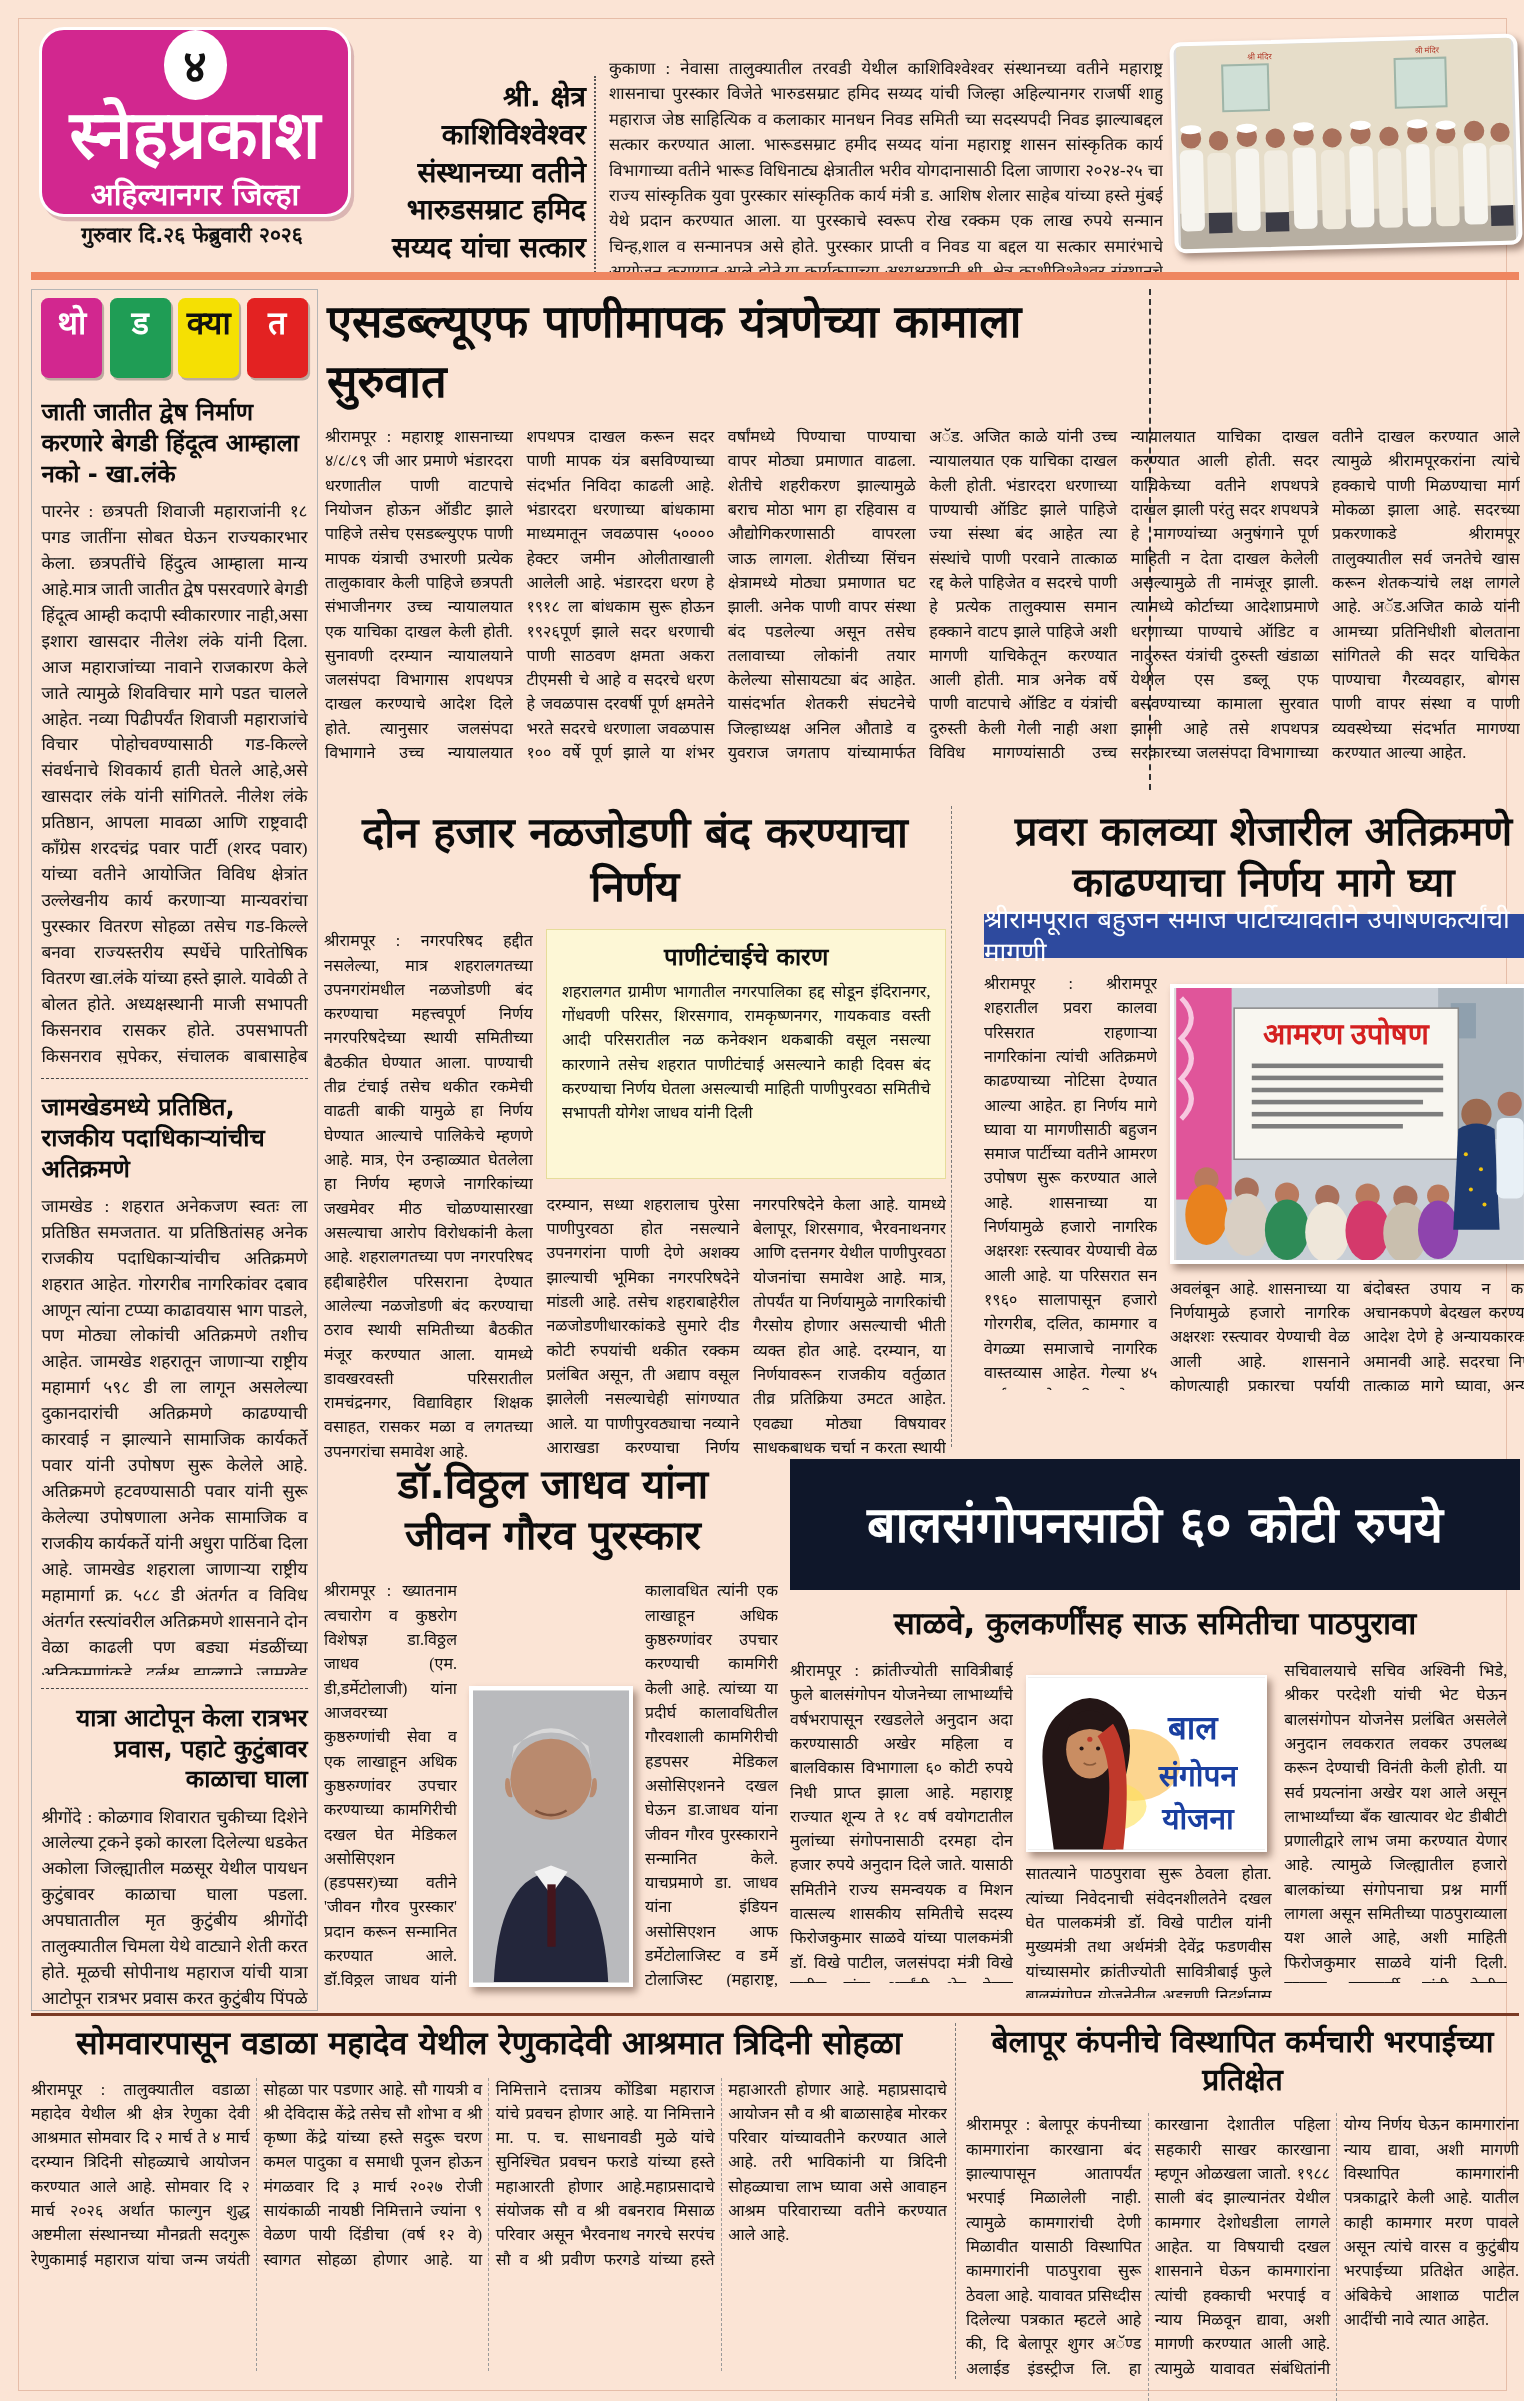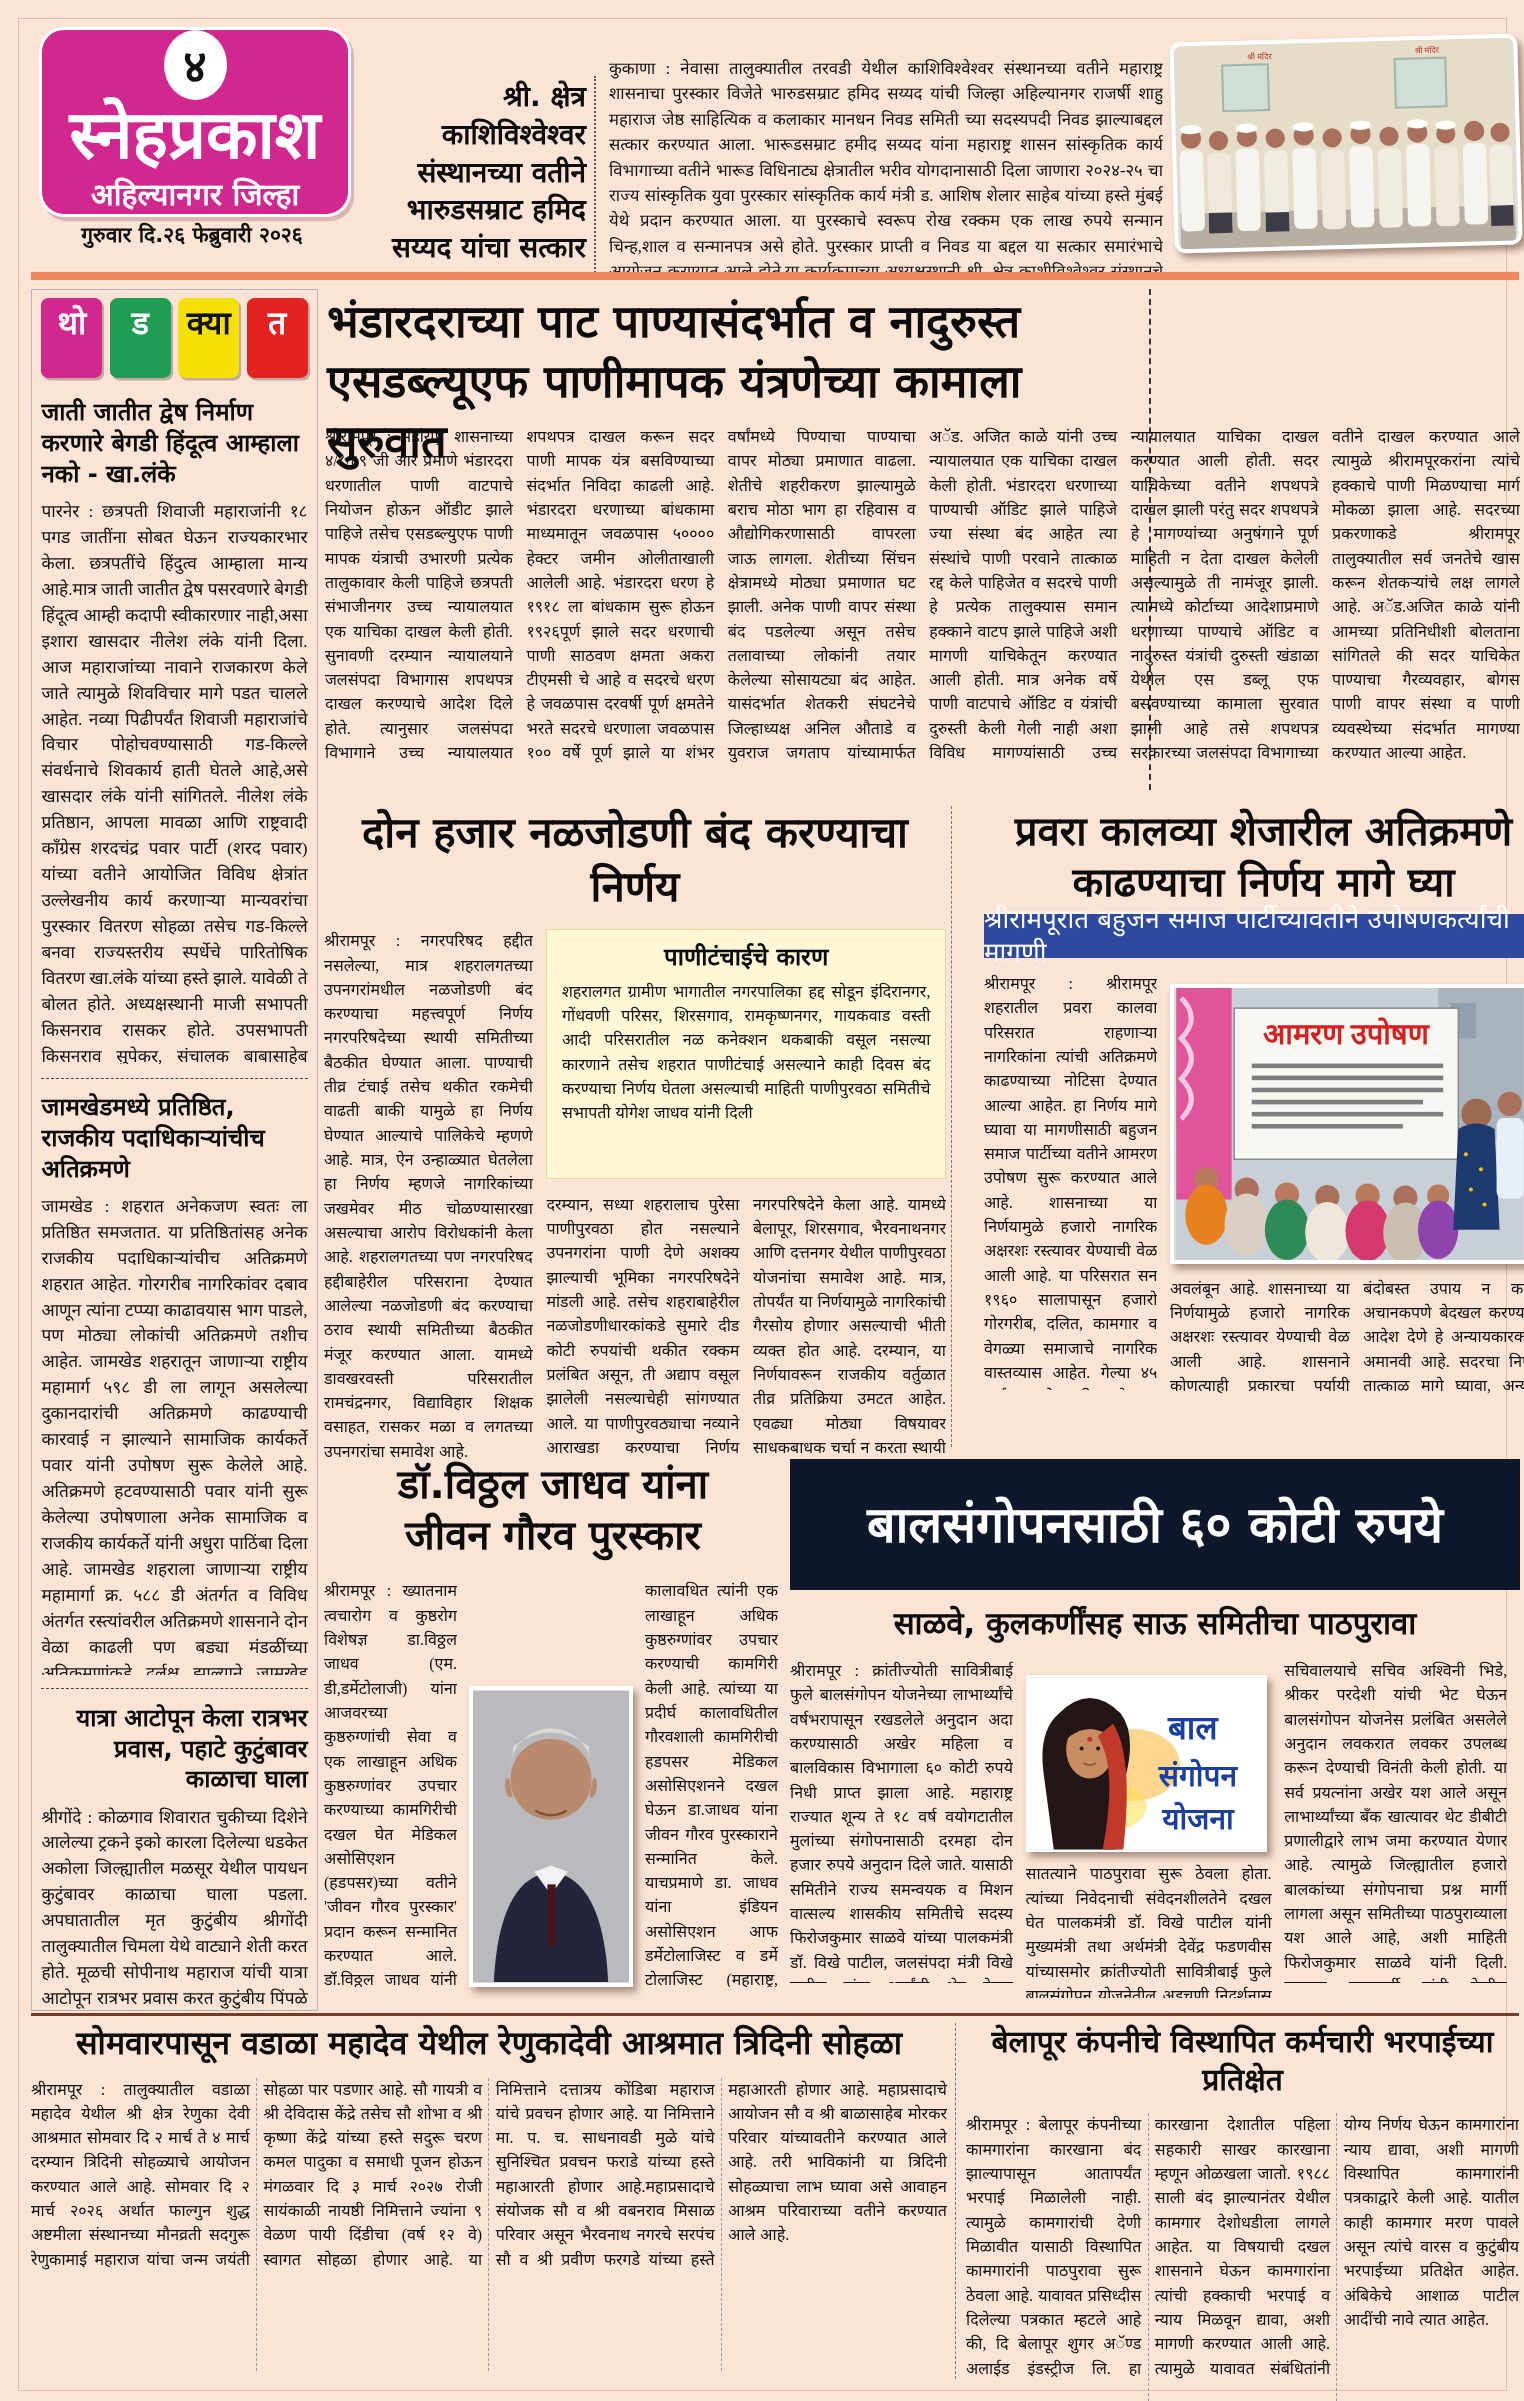--- a/index.html
+++ b/index.html
@@ -114,21 +114,20 @@
     <div class="rail-txt" style="height:565px;overflow:hidden;">पारनेर : छत्रपती शिवाजी महाराजांनी १८ पगड जातींना सोबत घेऊन राज्यकारभार केला. छत्रपतींचे हिंदुत्व आम्हाला मान्य आहे.मात्र जाती जातीत द्वेष पसरवणारे बेगडी हिंदूत्व आम्ही कदापी स्वीकारणार नाही,असा इशारा खासदार नीलेश लंके यांनी दिला. आज महाराजांच्या नावाने राजकारण केले जाते त्यामुळे शिवविचार मागे पडत चालले आहेत. नव्या पिढीपर्यंत शिवाजी महाराजांचे विचार पोहोचवण्यासाठी गड-किल्ले संवर्धनाचे शिवकार्य हाती घेतले आहे,असे खासदार लंके यांनी सांगितले. नीलेश लंके प्रतिष्ठान, आपला मावळा आणि राष्ट्रवादी काँग्रेस शरदचंद्र पवार पार्टी (शरद पवार) यांच्या वतीने आयोजित विविध क्षेत्रांत उल्लेखनीय कार्य करणाऱ्या मान्यवरांचा पुरस्कार वितरण सोहळा तसेच गड-किल्ले बनवा राज्यस्तरीय स्पर्धेचे पारितोषिक वितरण खा.लंके यांच्या हस्ते झाले. यावेळी ते बोलत होते. अध्यक्षस्थानी माजी सभापती किसनराव रासकर होते. उपसभापती किसनराव सुपेकर, संचालक बाबासाहेब तर.रा. या.औटी,अशोक कटारिया, माल्ती रेपाळे, शकुंतला लंके, नारसेथक योगीराज गाडे, योगेश थोरात, तुकाराम वाखारे, डॉ. आबासाहेब खोडदे, अर्जुन भालेकर, राहुल झावरे आदी उपस्थित होते.</div>
     <div class="dashh" style="margin:13.6px 0;"></div>
     <div class="hl" style="font-size:24px;margin:5.2px 0 9.4px;">जामखेडमध्ये प्रतिष्ठित, राजकीय पदाधिकाऱ्यांचीच अतिक्रमणे</div>
     <div class="rail-txt" style="height:481px;overflow:hidden;">जामखेड : शहरात अनेकजण स्वतः ला प्रतिष्ठित समजतात. या प्रतिष्ठितांसह अनेक राजकीय पदाधिकाऱ्यांचीच अतिक्रमणे शहरात आहेत. गोरगरीब नागरिकांवर दबाव आणून त्यांना टप्प्या काढावयास भाग पाडले, पण मोठ्या लोकांची अतिक्रमणे तशीच आहेत. जामखेड शहरातून जाणाऱ्या राष्ट्रीय महामार्ग ५९८ डी ला लागून असलेल्या दुकानदारांची अतिक्रमणे काढण्याची कारवाई न झाल्याने सामाजिक कार्यकर्ते पवार यांनी उपोषण सुरू केलेले आहे. अतिक्रमणे हटवण्यासाठी पवार यांनी सुरू केलेल्या उपोषणाला अनेक सामाजिक व राजकीय कार्यकर्ते यांनी अधुरा पाठिंबा दिला आहे. जामखेड शहराला जाणाऱ्या राष्ट्रीय महामार्गा क्र. ५८८ डी अंतर्गत व विविध अंतर्गत रस्त्यांवरील अतिक्रमणे शासनाने दोन वेळा काढली पण बड्या मंडळींच्या अतिक्रमणांकडे दुर्लक्ष झाल्याने जामखेड तहसील कार्यालयासमोर सामाजिक कार्यकर्ते पवार यांनी आमरण उपोषण सुरू केले.</div>
     <div class="dashh" style="margin:13.6px 0;"></div>
     <div class="hl" style="font-size:24px;margin:5.2px 0 9.4px;text-align:right;">यात्रा आटोपून केला रात्रभर प्रवास, पहाटे कुटुंबावर काळाचा घाला</div>
     <div class="rail-txt" style="height:293px;overflow:hidden;">श्रीगोंदे : कोळगाव शिवारात चुकीच्या दिशेने आलेल्या ट्रकने इको कारला दिलेल्या धडकेत अकोला जिल्ह्यातील मळसूर येथील पायधन कुटुंबावर काळाचा घाला पडला. अपघातातील मृत कुटुंबीय श्रीगोंदी तालुक्यातील चिमला येथे वाट्याने शेती करत होते. मूळची सोपीनाथ महाराज यांची यात्रा आटोपून रात्रभर प्रवास करत कुटुंबीय पिंपळे दिशेने निघाले आणि गावात पोहोचण्याआधीच पहाटे कुटुंबावर काळाचा घाला पडला. यात पत्नी द्रौपदा, मुलगा भैरव यांच्यासह प्रवास करणारे चिमाजी व अनिल कोकाटे यांचा अपघातात मृत्यू झाला.</div>
   </div>
 
   <div class="abs hl" style="left:327px;top:292px;width:813px;font-size:45px;line-height:1.33;">
-    <div>भंडारदराच्या पाट पाण्यासंदर्भात व नादुरुस्त</div>
     <div>एसडब्ल्यूएफ पाणीमापक यंत्रणेच्या कामाला सुरुवात</div>
   </div>
   <div class="abs dashv" style="left:1149px;top:289px;height:501px;"></div>
   <div class="abs body-txt cols" style="left:325px;top:425px;width:1195px;height:369px;column-count:6;overflow:hidden;">श्रीरामपूर : महाराष्ट्र शासनाच्या ४/८/८९ जी आर प्रमाणे भंडारदरा धरणातील पाणी वाटपाचे नियोजन होऊन ऑडीट झाले पाहिजे तसेच एसडब्ल्युएफ पाणी मापक यंत्राची उभारणी प्रत्येक तालुकावार केली पाहिजे छत्रपती संभाजीनगर उच्च न्यायालयात एक याचिका दाखल केली होती. सुनावणी दरम्यान न्यायालयाने जलसंपदा विभागास शपथपत्र दाखल करण्याचे आदेश दिले होते. त्यानुसार जलसंपदा विभागाने उच्च न्यायालयात शपथपत्र दाखल करून सदर पाणी मापक यंत्र बसविण्याच्या संदर्भात निविदा काढली आहे. भंडारदरा धरणाच्या बांधकामा माध्यमातून जवळपास ५०००० हेक्टर जमीन ओलीताखाली आलेली आहे. भंडारदरा धरण हे १९१८ ला बांधकाम सुरू होऊन १९२६पूर्ण झाले सदर धरणाची पाणी साठवण क्षमता अकरा टीएमसी चे आहे व सदरचे धरण हे जवळपास दरवर्षी पूर्ण क्षमतेने भरते सदरचे धरणाला जवळपास १०० वर्षे पूर्ण झाले या शंभर वर्षांमध्ये पिण्याचा पाण्याचा वापर मोठ्या प्रमाणात वाढला. शेतीचे शहरीकरण झाल्यामुळे बराच मोठा भाग हा रहिवास व औद्योगिकरणासाठी वापरला जाऊ लागला. शेतीच्या सिंचन क्षेत्रामध्ये मोठ्या प्रमाणात घट झाली. अनेक पाणी वापर संस्था बंद पडलेल्या असून तसेच तलावाच्या लोकांनी तयार केलेल्या सोसायट्या बंद आहेत. यासंदर्भात शेतकरी संघटनेचे जिल्हाध्यक्ष अनिल औताडे व युवराज जगताप यांच्यामार्फत अॅड. अजित काळे यांनी उच्च न्यायालयात एक याचिका दाखल केली होती. भंडारदरा धरणाच्या पाण्याची ऑडिट झाले पाहिजे ज्या संस्था बंद आहेत त्या संस्थांचे पाणी परवाने तात्काळ रद्द केले पाहिजेत व सदरचे पाणी हे प्रत्येक तालुक्यास समान हक्काने वाटप झाले पाहिजे अशी मागणी याचिकेतून करण्यात आली होती. मात्र अनेक वर्षे पाणी वाटपाचे ऑडिट व यंत्रांची दुरुस्ती केली गेली नाही अशा विविध मागण्यांसाठी उच्च न्यायालयात याचिका दाखल करण्यात आली होती. सदर याचिकेच्या वतीने शपथपत्रे दाखल झाली परंतु सदर शपथपत्रे हे मागण्यांच्या अनुषंगाने पूर्ण माहिती न देता दाखल केलेली असल्यामुळे ती नामंजूर झाली. त्यामध्ये कोर्टाच्या आदेशाप्रमाणे धरणाच्या पाण्याचे ऑडिट व नादुरुस्त यंत्रांची दुरुस्ती खंडाळा येथील एस डब्लू एफ बसवण्याच्या कामाला सुरवात झाली आहे तसे शपथपत्र सरकारच्या जलसंपदा विभागाच्या वतीने दाखल करण्यात आले त्यामुळे श्रीरामपूरकरांना त्यांचे हक्काचे पाणी मिळण्याचा मार्ग मोकळा झाला आहे. सदरच्या प्रकरणाकडे श्रीरामपूर तालुक्यातील सर्व जनतेचे खास करून शेतकऱ्यांचे लक्ष लागले आहे. अॅड.अजित काळे यांनी आमच्या प्रतिनिधीशी बोलताना सांगितले की सदर याचिकेत पाण्याचा गैरव्यवहार, बोगस पाणी वापर संस्था व पाणी व्यवस्थेच्या संदर्भात मागण्या करण्यात आल्या आहेत.</div>
 
   <div class="abs" style="left:324px;top:806px;width:622px;height:641px;">
     <div class="hl" style="font-size:42px;text-align:center;">दोन हजार नळजोडणी बंद करण्याचा निर्णय</div>
     <div style="display:flex;gap:13.6px;margin-top:15.7px;">
       <div class="body-txt" style="width:209px;height:544px;overflow:hidden;">श्रीरामपूर : नगरपरिषद हद्दीत नसलेल्या, मात्र शहरालगतच्या उपनगरांमधील नळजोडणी बंद करण्याचा महत्त्वपूर्ण निर्णय नगरपरिषदेच्या स्थायी समितीच्या बैठकीत घेण्यात आला. पाण्याची तीव्र टंचाई तसेच थकीत रकमेची वाढती बाकी यामुळे हा निर्णय घेण्यात आल्याचे पालिकेचे म्हणणे आहे. मात्र, ऐन उन्हाळ्यात घेतलेला हा निर्णय म्हणजे नागरिकांच्या जखमेवर मीठ चोळण्यासारखा असल्याचा आरोप विरोधकांनी केला आहे. शहरालगतच्या पण नगरपरिषद हद्दीबाहेरील परिसराना देण्यात आलेल्या नळजोडणी बंद करण्याचा ठराव स्थायी समितीच्या बैठकीत मंजूर करण्यात आला. यामध्ये डावखरवस्ती परिसरातील रामचंद्रनगर, विद्याविहार शिक्षक वसाहत, रासकर मळा व लगतच्या उपनगरांचा समावेश आहे.</div>
       <div style="width:400px;">

